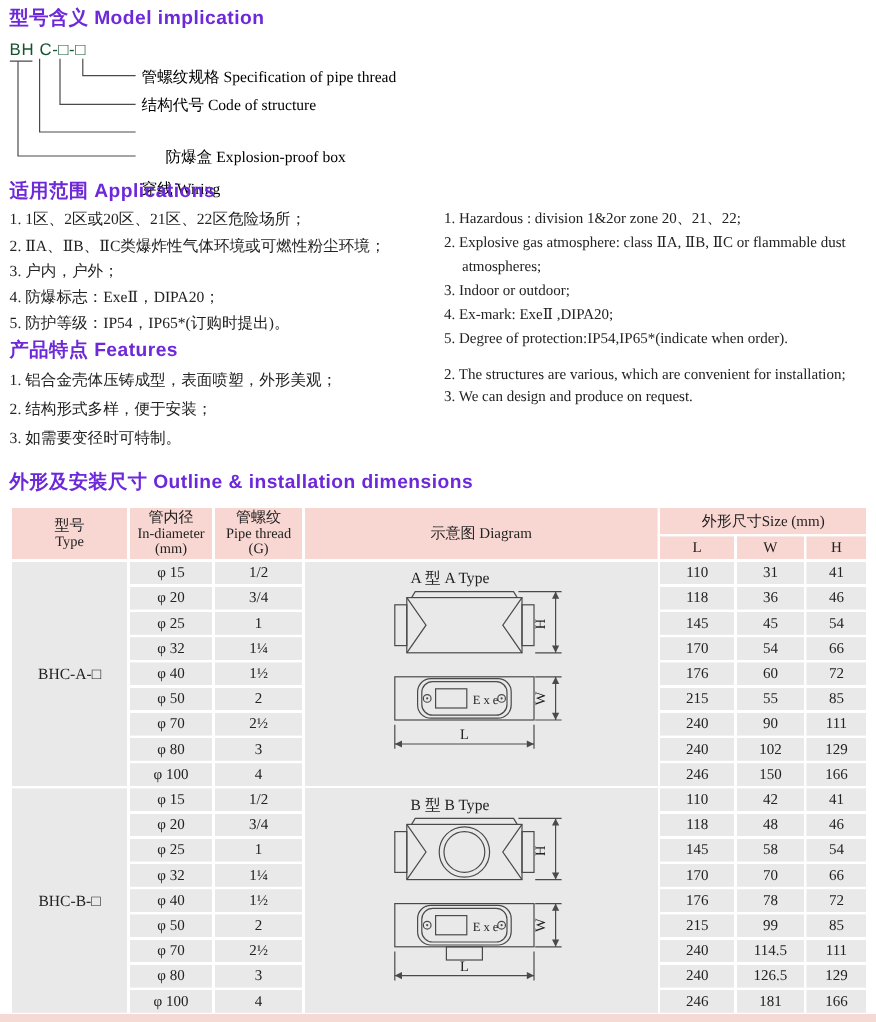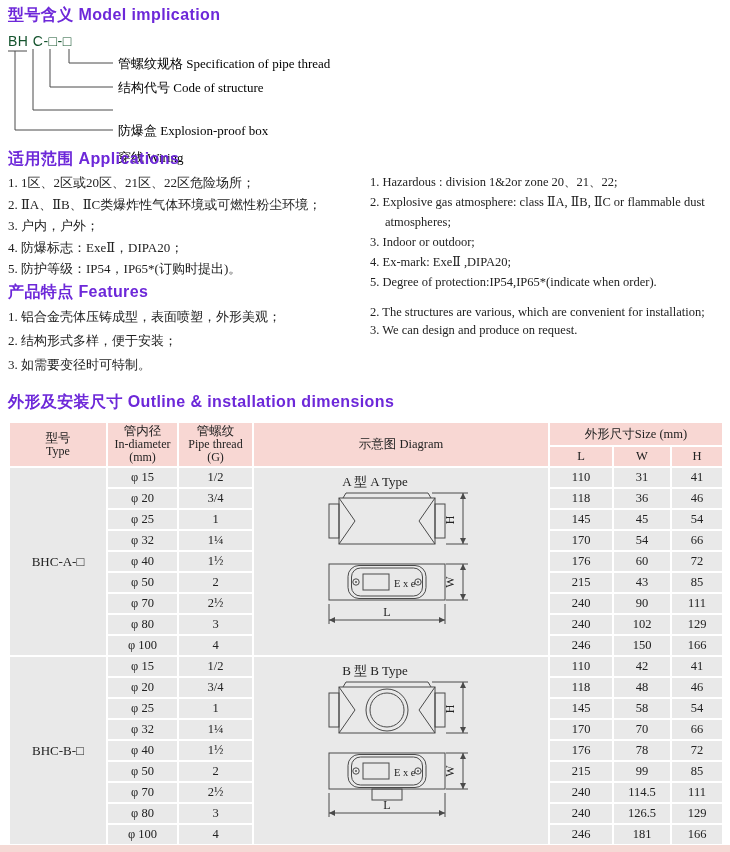--- a/index.html
+++ b/index.html
@@ -65,21 +65,21 @@
 
     <polyline points="25,19 25,80 105,80" class="dline"></polyline>
 
     <polyline points="42,19 42,57 105,57" class="dline"></polyline>
 
     <polyline points="61,19 61,33 105,33" class="dline"></polyline>
   </svg>
   <div class="model-label" style="top:25px;">管螺纹规格 Specification of  pipe  thread</div>
   <div class="model-label" style="top:49px;">结构代号 Code of structure</div>
   <div class="model-label" style="top:72px;margin-top:47px;">穿线 Wiring</div>
-  <div class="model-label" style="top:92px;">防爆盒 Explosion-proof box</div>
+  <div class="model-label" style="top:92px;margin-left:20px;">防爆盒 Explosion-proof box</div>
 </div>
 
 <div class="sec-title" style="top:149px;text-align:right;">适用范围 Applications</div>
 
 <div class="list apps-cn">
   <div class="li">1. 1区、2区或20区、21区、22区危险场所；</div>
   <div class="li">2. ⅡA、ⅡB、ⅡC类爆炸性气体环境或可燃性粉尘环境；</div>
   <div class="li">3. 户内，户外；</div>
   <div class="li">4. 防爆标志：ExeⅡ，DIPA20；</div>
   <div class="li">5. 防护等级：IP54，IP65*(订购时提出)。</div>
@@ -229,21 +229,21 @@
         <td>φ 40</td>
         <td>1½</td>
         <td>176</td>
         <td>60</td>
         <td>72</td>
       </tr>
     <tr style="height:21px;">
         <td>φ 50</td>
         <td>2</td>
         <td>215</td>
-        <td>43</td>
+        <td>55</td>
         <td>85</td>
       </tr>
     <tr style="height:21px;">
         <td>φ 70</td>
         <td>2½</td>
         <td>240</td>
         <td>90</td>
         <td>111</td>
       </tr>
     <tr style="height:21px;">

